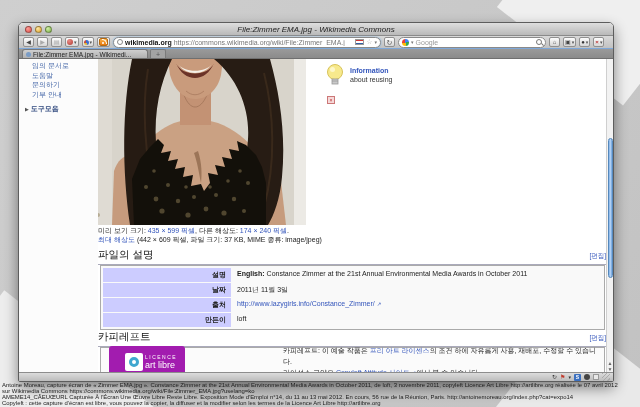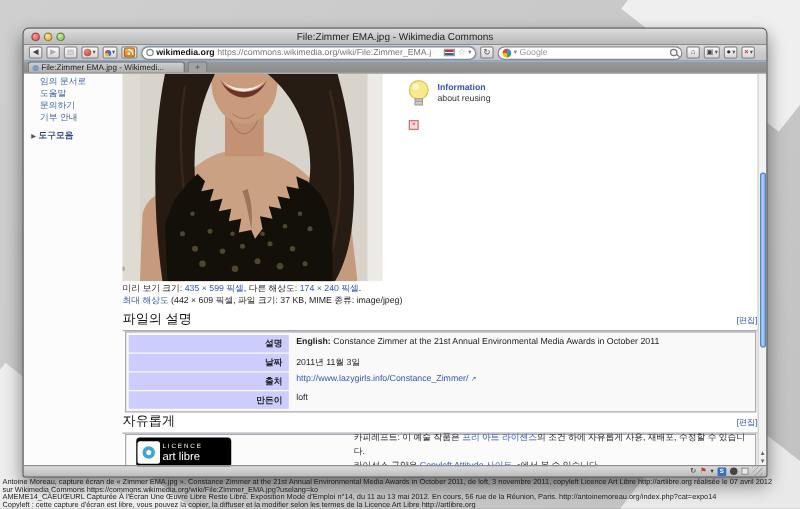--- a/index.html
+++ b/index.html
@@ -8,21 +8,21 @@
     background:linear-gradient(135deg,#cfcfcf 0%,#c7c7c7 60%,#c2c2c2 100%);}
   .wedge-tr{position:absolute;right:-40px;top:-60px;width:160px;height:130px;background:#efefef;transform:rotate(38deg);}
   .wedge-bl{position:absolute;left:-60px;bottom:-70px;width:200px;height:140px;background:#ededed;transform:rotate(38deg);}
   .wedge-br{position:absolute;right:-50px;bottom:-78px;width:180px;height:130px;background:#e9e9e9;transform:rotate(38deg);}
 
   
   .window{position:absolute;left:18px;top:22px;width:596px;height:360px;
     border:1px solid #5d5d5d;border-radius:5px 5px 2px 2px;
     box-shadow:0 6px 14px rgba(0,0,0,.45);background:#fff;overflow:hidden;}
   .titlebar{position:absolute;left:0;top:0;width:100%;height:13px;
-    background:linear-gradient(#dedede,#b9b9b9);border-bottom:1px solid #8a8a8a;}
+    background:linear-gradient(#dedede,#b9b9b9);border-bottom:1px solid #8a8a8a;font-style:italic;}
   .titlebar .title{position:absolute;left:0;right:0;top:2px;text-align:center;
     font-size:8px;color:#222;line-height:10px;}
   .lights{position:absolute;left:6px;top:3px;display:flex;gap:3px;}
   .light{width:7px;height:7px;border-radius:50%;border:1px solid rgba(0,0,0,.35);}
   .light.red{background:radial-gradient(circle at 35% 30%,#ff9d97,#e0524c);}
   .light.yellow{background:radial-gradient(circle at 35% 30%,#ffe9a8,#dfa123);}
   .light.green{background:radial-gradient(circle at 35% 30%,#d3f0a8,#7db245);}
 
   
   .toolbar{position:absolute;left:0;top:13px;width:100%;height:13px;
@@ -91,21 +91,21 @@
   .editlink{position:absolute;right:3px;font-size:6.5px;color:#3355bb;}
 
   .infotable{position:absolute;left:2px;width:505px;border:1px solid #aaa;background:#f9f9f9;padding:2px;}
   .itrow{display:flex;margin-bottom:1px;}
   .itlabel{width:128px;background:#ccccff;font-size:7px;font-weight:bold;color:#222;
     text-align:right;padding:2px 5px 2px 0;flex:none;}
   .itvalue{flex:1;font-size:7px;color:#222;padding:2px 0 2px 6px;}
 
   .licbox{position:absolute;left:2px;width:505px;height:30px;border:1px solid #aaa;background:#fbfbfb;
     display:flex;align-items:center;padding:2px 4px;gap:8px;}
-  .lal{width:76px;height:24px;background:#000000;border-radius:3px;display:flex;align-items:center;padding:1px;gap:2px;flex:none;margin-left:4px;}
+  .lal{width:76px;height:24px;background:#a21caf;border-radius:3px;display:flex;align-items:center;padding:16px;gap:2px;flex:none;margin-left:4px;}
   .lal .sq{width:18px;height:18px;background:#fff;border-radius:2px;display:flex;align-items:center;justify-content:center;flex:none;}
   .lal .ring{width:10px;height:10px;border:3px solid #3fa7cf;border-radius:50%;}
   .lal .txt{display:flex;flex-direction:column;color:#fff;line-height:1;}
   .lal .l1{font-size:5px;letter-spacing:1.5px;}
   .lal .l2{font-size:9px;margin-top:1px;}
   .lictext{font-size:7px;color:#222;line-height:11px;margin-left:90px;}
   .ext{font-size:5.5px;color:#3355bb;}
 
   
   .scrollbar{position:absolute;right:0;top:0;width:7px;height:100%;background:#f2f2f2;border-left:1px solid #cfcfcf;}
@@ -314,21 +314,21 @@
           <div class="itrow">
             <div class="itlabel">출처</div>
             <div class="itvalue"><a class="ilink">http://www.lazygirls.info/Constance_Zimmer/</a> <span class="ext">↗</span></div>
           </div>
           <div class="itrow" style="margin-bottom:0;">
             <div class="itlabel">만든이</div>
             <div class="itvalue">loft</div>
           </div>
         </div>
 
-        <div class="h2" style="top:271px;">자유롭게</div>
+        <div class="h2" style="top:271px;">카피레프트</div>
         <a class="editlink" style="top:275px;">[편집]</a>
 
         <div class="licbox" style="top:288px;">
           <div class="lal">
             <span class="sq">
                 <span class="ring"></span>
               </span>
             <span class="txt">
               <span class="l1">LICENCE</span>
               <span class="l2">art libre</span>

